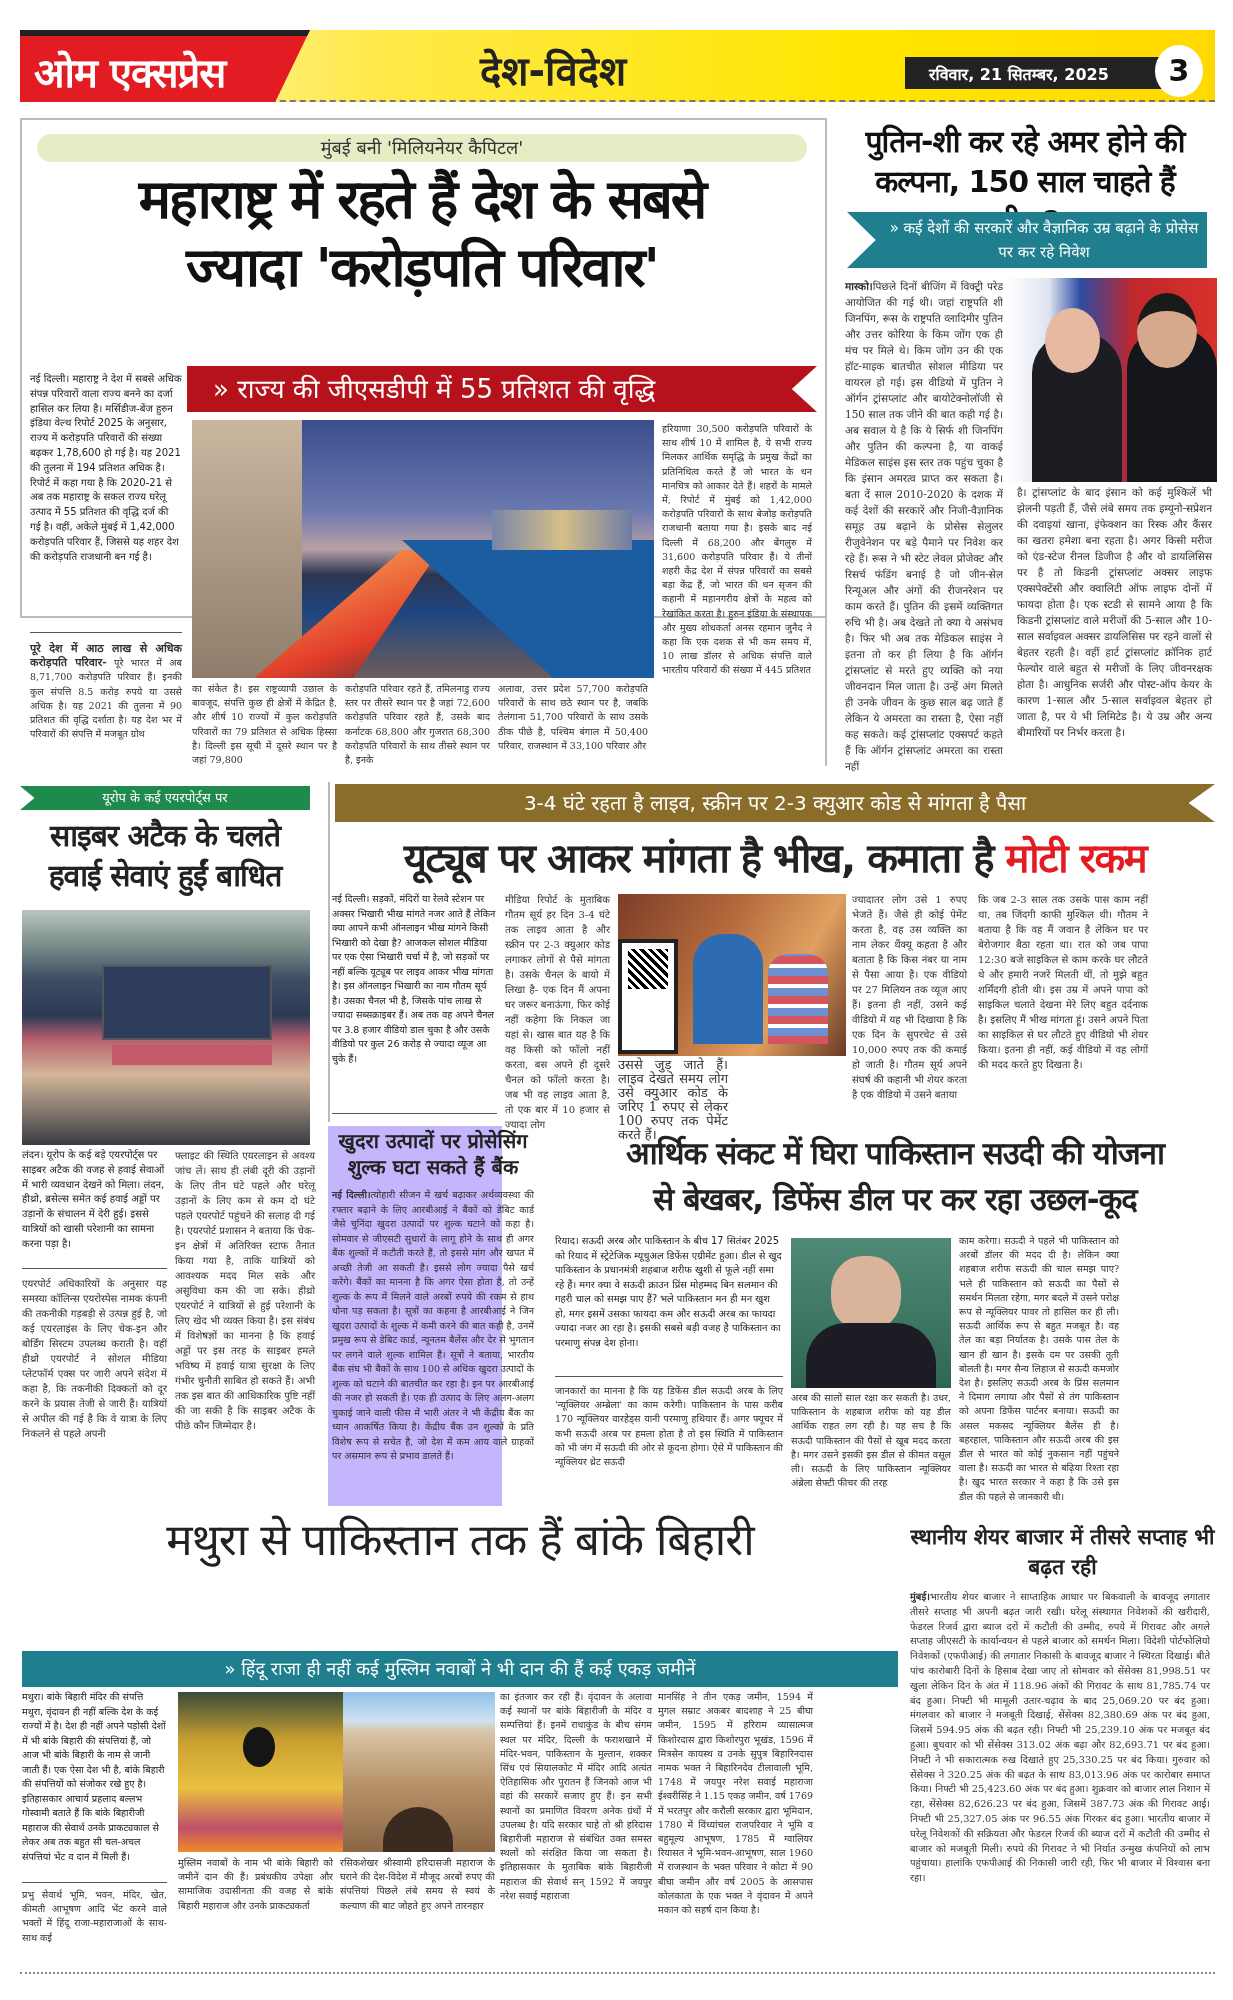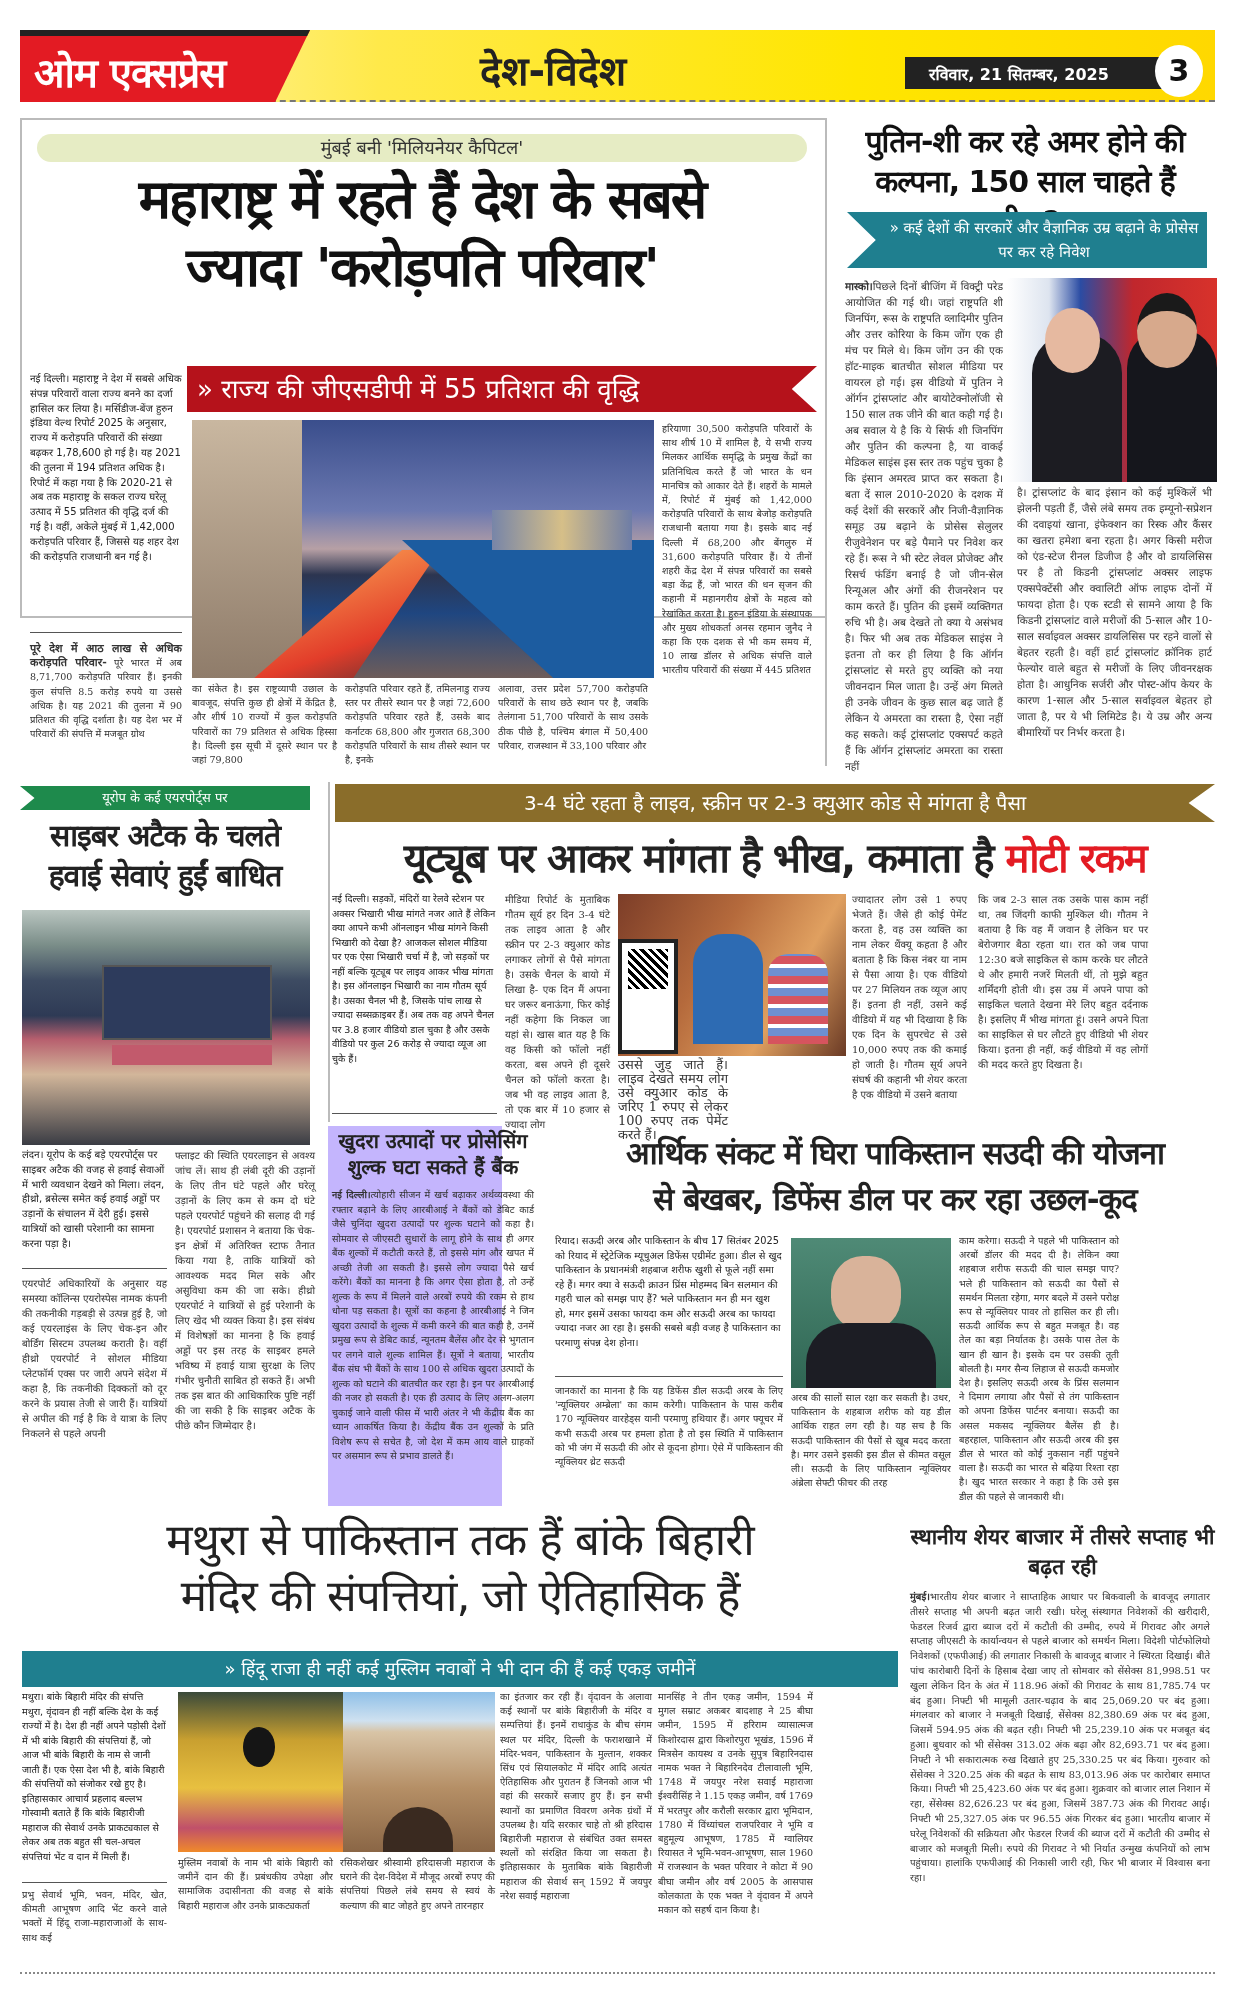--- a/index.html
+++ b/index.html
@@ -29,21 +29,21 @@
 <div class="abs" id="section">देश-विदेश</div>
 <div class="abs" id="datebox">रविवार, 21 सितम्बर, 2025</div>
 <div class="abs" id="pagenum">3</div>
 
 <div class="abs border-box" style="left:20px;top:118px;width:805px;height:500px;border-right:none;border-bottom:2px solid #bbb">
   <div class="abs" style="left:15px;top:14px;width:770px;height:28px;background:#e6ecc4;border-radius:14px;text-align:center;font:18px 'DejaVu Sans',sans-serif;line-height:28px;color:#333">मुंबई बनी 'मिलियनेयर कैपिटल'</div>
   <div class="abs" style="left:10px;top:46px;width:780px;text-align:center;font:bold 54px 'DejaVu Sans',sans-serif;line-height:68px;color:#111;letter-spacing:-2px">
     <div>महाराष्ट्र में रहते हैं देश के सबसे</div>
     <div>ज्यादा 'करोड़पति परिवार'</div>
   </div>
-  <div class="abs" style="left:165px;top:246px;width:630px;height:46px;background:#b5121b;color:#fff;font:26px 'DejaVu Sans',sans-serif;line-height:46px;padding-left:10px;clip-path:polygon(0 0,100% 0,96% 50%,100% 100%,0 100%)">» राज्य की जीएसडीपी में 55 प्रतिशत की वृद्धि</div>
+  <div class="abs" style="left:165px;top:246px;width:630px;height:46px;background:#b5121b;color:#fff;font:26px 'DejaVu Sans',sans-serif;line-height:46px;padding-left:26px;clip-path:polygon(0 0,100% 0,96% 50%,100% 100%,0 100%)">» राज्य की जीएसडीपी में 55 प्रतिशत की वृद्धि</div>
   <div class="abs lead" style="left:8px;top:252px;width:152px">नई दिल्ली। महाराष्ट्र ने देश में सबसे अधिक संपन्न परिवारों वाला राज्य बनने का दर्जा हासिल कर लिया है। मर्सिडीज-बेंज हुरुन इंडिया वेल्थ रिपोर्ट 2025 के अनुसार, राज्य में करोड़पति परिवारों की संख्या बढ़कर 1,78,600 हो गई है। यह 2021 की तुलना में 194 प्रतिशत अधिक है। रिपोर्ट में कहा गया है कि 2020-21 से अब तक महाराष्ट्र के सकल राज्य घरेलू उत्पाद में 55 प्रतिशत की वृद्धि दर्ज की गई है। वहीं, अकेले मुंबई में 1,42,000 करोड़पति परिवार हैं, जिससे यह शहर देश की करोड़पति राजधानी बन गई है।</div>
   <div class="abs rule" style="left:8px;top:512px;width:152px;height:1px"></div>
   <div class="abs txt" style="left:8px;top:522px;width:152px"><b style="font-size:11px">पूरे देश में आठ लाख से अधिक करोड़पति परिवार-</b> <span>पूरे भारत में अब 8,71,700 करोड़पति परिवार हैं। इनकी कुल संपत्ति 8.5 करोड़ रुपये या उससे अधिक है। यह 2021 की तुलना में 90 प्रतिशत की वृद्धि दर्शाता है। यह देश भर में परिवारों की संपत्ति में मजबूत ग्रोथ</span></div>
   <div class="abs photo" style="left:170px;top:300px;width:462px;height:258px;background:linear-gradient(180deg,#3a4e8c 0%,#6b78b0 35%,#b7a0a5 50%,#2c3550 60%,#1f4680 75%,#6e5d5a 100%)">
     <div style="position:absolute;left:0;top:0;width:110px;height:258px;background:linear-gradient(180deg,#c9b7a0,#8f7c6a)"></div>
     <div style="position:absolute;left:60px;top:130px;width:250px;height:130px;background:linear-gradient(160deg,#ffb45a,#e23d2a 60%,#2a2a35);clip-path:polygon(0 100%,60% 0,75% 0,40% 100%)"></div>
     <div style="position:absolute;left:210px;top:120px;width:252px;height:138px;background:#1c5ca0;clip-path:polygon(0 0,100% 0,100% 100%,60% 100%)"></div>
     <div style="position:absolute;left:300px;top:90px;width:140px;height:40px;background:linear-gradient(90deg,#7785a8,#d6bf88,#6e7da6)"></div>
   </div>
   <div class="abs txt" style="left:170px;top:562px;width:145px">का संकेत है। इस राष्ट्रव्यापी उछाल के बावजूद, संपत्ति कुछ ही क्षेत्रों में केंद्रित है, और शीर्ष 10 राज्यों में कुल करोड़पति परिवारों का 79 प्रतिशत से अधिक हिस्सा है। दिल्ली इस सूची में दूसरे स्थान पर है जहां 79,800</div>
@@ -112,21 +112,20 @@
     <div style="position:absolute;left:40px;top:18px;width:70px;height:75px;background:#d9b39a;border-radius:45%"></div>
     <div style="position:absolute;left:15px;top:85px;width:130px;height:70px;background:#1c1d24;border-radius:40px 40px 0 0"></div>
   </div>
   <div class="abs txt" style="left:246px;top:265px;width:160px">अरब की सालों साल रक्षा कर सकती है। उधर, पाकिस्तान के शहबाज शरीफ को यह डील आर्थिक राहत लग रही है। यह सच है कि सऊदी पाकिस्तान की पैसों से खूब मदद करता है। मगर उसने इसकी इस डील से कीमत वसूल ली। सऊदी के लिए पाकिस्तान न्यूक्लियर अंब्रेला सेफ्टी फीचर की तरह</div>
   <div class="abs txt" style="left:414px;top:108px;width:160px">काम करेगा। सऊदी ने पहले भी पाकिस्तान को अरबों डॉलर की मदद दी है। लेकिन क्या शहबाज शरीफ सऊदी की चाल समझ पाए? भले ही पाकिस्तान को सऊदी का पैसों से समर्थन मिलता रहेगा, मगर बदले में उसने परोक्ष रूप से न्यूक्लियर पावर तो हासिल कर ही ली। सऊदी आर्थिक रूप से बहुत मजबूत है। वह तेल का बड़ा निर्यातक है। उसके पास तेल के खान ही खान है। इसके दम पर उसकी तूती बोलती है। मगर सैन्य लिहाज से सऊदी कमजोर देश है। इसलिए सऊदी अरब के प्रिंस सलमान ने दिमाग लगाया और पैसों से तंग पाकिस्तान को अपना डिफेंस पार्टनर बनाया। सऊदी का असल मकसद न्यूक्लियर बैलेंस ही है। बहरहाल, पाकिस्तान और सऊदी अरब की इस डील से भारत को कोई नुकसान नहीं पहुंचने वाला है। सऊदी का भारत से बढ़िया रिश्ता रहा है। खुद भारत सरकार ने कहा है कि उसे इस डील की पहले से जानकारी थी।</div>
 </div>
 
 <div class="abs" style="left:20px;top:1512px;width:880px;height:58px;"></div>
 <div class="abs" style="left:20px;top:1512px;width:880px;text-align:center;font:44px 'DejaVu Sans',sans-serif;line-height:56px;color:#222;letter-spacing:-1px">
   <div>मथुरा से पाकिस्तान तक हैं बांके बिहारी</div>
-  <div>मंदिर की संपत्तियां, जो ऐतिहासिक हैं</div>
 </div>
 <div class="abs" style="left:22px;top:1651px;width:876px;height:36px;background:#1f7f8f;color:#fff;font:18px 'DejaVu Sans',sans-serif;line-height:36px;text-align:center">» हिंदू राजा ही नहीं कई मुस्लिम नवाबों ने भी दान की हैं कई एकड़ जमीनें</div>
 <div class="abs lead" style="left:22px;top:1690px;width:145px;font-size:9.5px;line-height:14.5px">मथुरा। बांके बिहारी मंदिर की संपत्ति मथुरा, वृंदावन ही नहीं बल्कि देश के कई राज्यों में है। देश ही नहीं अपने पड़ोसी देशों में भी बांके बिहारी की संपत्तियां हैं, जो आज भी बांके बिहारी के नाम से जानी जाती हैं। एक ऐसा देश भी है, बांके बिहारी की संपत्तियों को संजोकर रखे हुए है। इतिहासकार आचार्य प्रहलाद बल्लभ गोस्वामी बताते हैं कि बांके बिहारीजी महाराज की सेवार्थ उनके प्राकट्यकाल से लेकर अब तक बहुत सी चल-अचल संपत्तियां भेंट व दान में मिली हैं।</div>
 <div class="abs rule" style="left:22px;top:1882px;width:145px;height:1px"></div>
 <div class="abs txt" style="left:22px;top:1888px;width:145px">प्रभु सेवार्थ भूमि, भवन, मंदिर, खेत, कीमती आभूषण आदि भेंट करने वाले भक्तों में हिंदू राजा-महाराजाओं के साथ-साथ कई</div>
 <div class="abs photo" style="left:178px;top:1692px;width:165px;height:160px;background:linear-gradient(180deg,#3a4a3a,#c9a030 30%,#e8c040 60%,#c0506a 85%,#f08a2a)">
   <div style="position:absolute;left:65px;top:35px;width:32px;height:40px;background:#151515;border-radius:50%"></div>
 </div>
 <div class="abs photo" style="left:343px;top:1692px;width:152px;height:160px;background:linear-gradient(180deg,#8fc0e8 0%,#cfe1f0 18%,#d8c4a6 25%,#b58f66 60%,#8a6646 100%)">
   <div style="position:absolute;left:40px;top:115px;width:70px;height:45px;background:#3a2a20;border-radius:35px 35px 0 0"></div>

